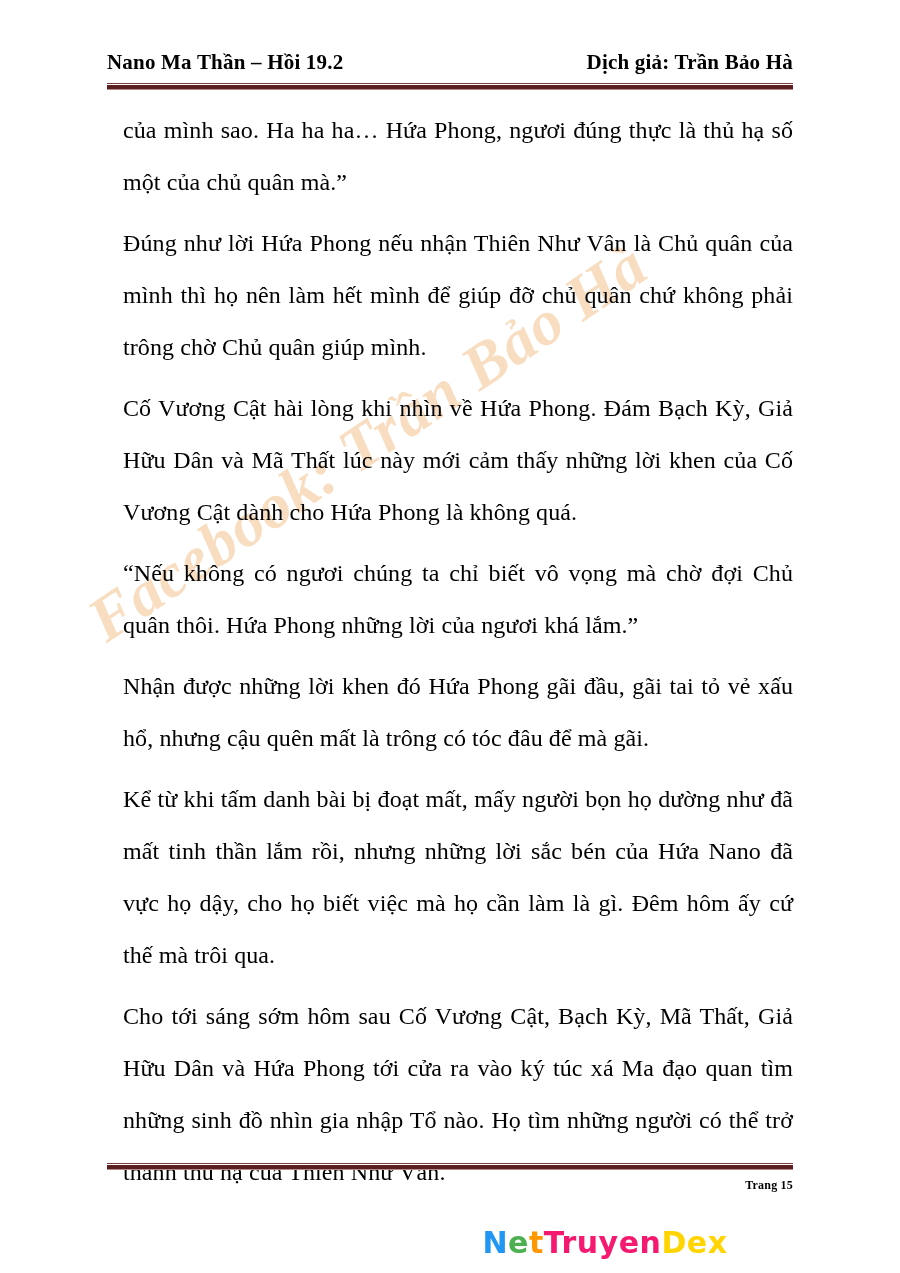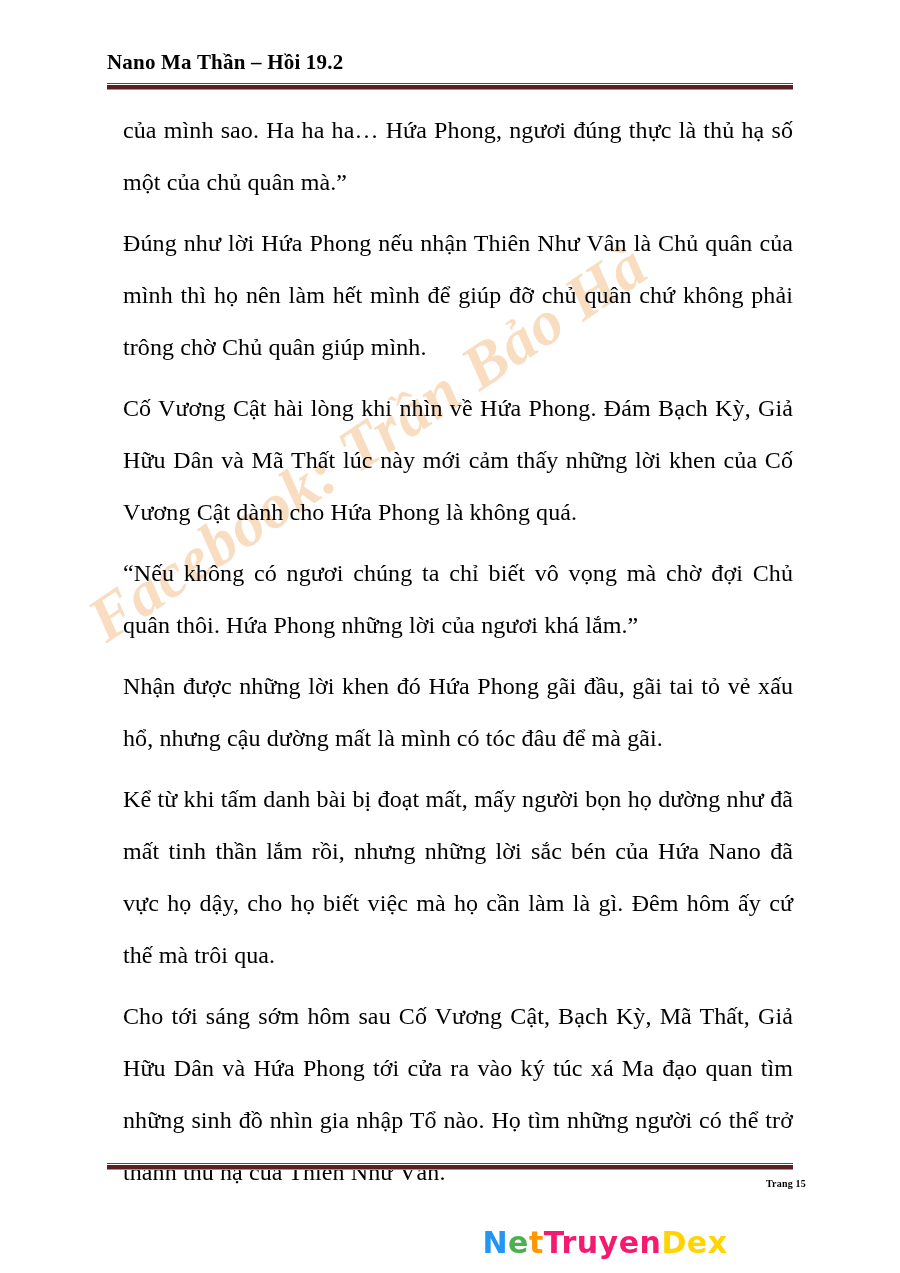--- a/index.html
+++ b/index.html
@@ -106,23 +106,23 @@
     font-size: 24px;
     line-height: 52px;
     text-align: justify;
     text-justify: inter-word;
     letter-spacing: 0.1px;
   }
 
   
   .page-number {
     position: absolute;
-    right: 94px;
+    right: 107px;
     top: 1178px;
-    font-size: 10px;
+    font-size: 12px;
     font-weight: 700;
     letter-spacing: 0.2px;
   }
 
   .brand-logo {
     position: absolute;
     left: 0;
     top: 1228px;
     width: 900px;
     text-align: center;
@@ -146,30 +146,31 @@
 <div class="page">
 
   <div class="watermark-layer">
     <div class="watermark-text" style="color: rgb(248, 220, 190);">Facebook: Trần Bảo Hà</div>
   </div>
 
   <div class="content-layer">
 
     <div class="header">
       <div class="header-title">Nano Ma Thần – Hồi 19.2</div>
+      <div class="header-translator">Dịch giả: Trần Bảo Hà</div>
     </div>
 
     <div class="rule rule-header" style="--rule-color: #5c1f1f;"></div>
 
     <div class="body-text">
       <p class="para">của mình sao. Ha ha ha… Hứa Phong, ngươi đúng thực là thủ hạ số một của chủ quân mà.”</p>
       <p class="para">Đúng như lời Hứa Phong nếu nhận Thiên Như Vân là Chủ quân của mình thì họ nên làm hết mình để giúp đỡ chủ quân chứ không phải trông chờ Chủ quân giúp mình.</p>
       <p class="para">Cố Vương Cật hài lòng khi nhìn về Hứa Phong. Đám Bạch Kỳ, Giả Hữu Dân và Mã Thất lúc này mới cảm thấy những lời khen của Cố Vương Cật dành cho Hứa Phong là không quá.</p>
       <p class="para">“Nếu không có ngươi chúng ta chỉ biết vô vọng mà chờ đợi Chủ quân thôi. Hứa Phong những lời của ngươi khá lắm.”</p>
-      <p class="para">Nhận được những lời khen đó Hứa Phong gãi đầu, gãi tai tỏ vẻ xấu hổ, nhưng cậu dường mất là mình có tóc đâu để mà gãi.</p>
+      <p class="para">Nhận được những lời khen đó Hứa Phong gãi đầu, gãi tai tỏ vẻ xấu hổ, nhưng cậu quên mất là trông có tóc đâu để mà gãi.</p>
       <p class="para">Kể từ khi tấm danh bài bị đoạt mất, mấy người bọn họ dường như đã mất tinh thần lắm rồi, nhưng những lời sắc bén của Hứa Nano đã vực họ dậy, cho họ biết việc mà họ cần làm là gì. Đêm hôm ấy cứ thế mà trôi qua.</p>
       <p class="para">Cho tới sáng sớm hôm sau Cố Vương Cật, Bạch Kỳ, Mã Thất, Giả Hữu Dân và Hứa Phong tới cửa ra vào ký túc xá Ma đạo quan tìm những sinh đồ nhìn gia nhập Tổ nào. Họ tìm những người có thể trở thành thủ hạ của Thiên Như Vân.</p>
     </div>
 
     <div class="rule rule-footer" style="--rule-color: #5c1f1f;"></div>
 
     <div class="page-number">Trang 15</div>
 
     <div class="brand-logo">
       <span class="brand-inner" id="brand-inner"><span style="color: rgb(33, 150, 243);">N</span><span style="color: rgb(76, 175, 80);">e</span><span style="color: rgb(255, 152, 0);">t</span><span style="color: rgb(245, 25, 111);">T</span><span style="color: rgb(245, 25, 111);">r</span><span style="color: rgb(245, 25, 111);">u</span><span style="color: rgb(245, 25, 111);">y</span><span style="color: rgb(245, 25, 111);">e</span><span style="color: rgb(245, 25, 111);">n</span><span style="color: rgb(255, 212, 0);">D</span><span style="color: rgb(255, 212, 0);">e</span><span style="color: rgb(255, 212, 0);">x</span></span>

